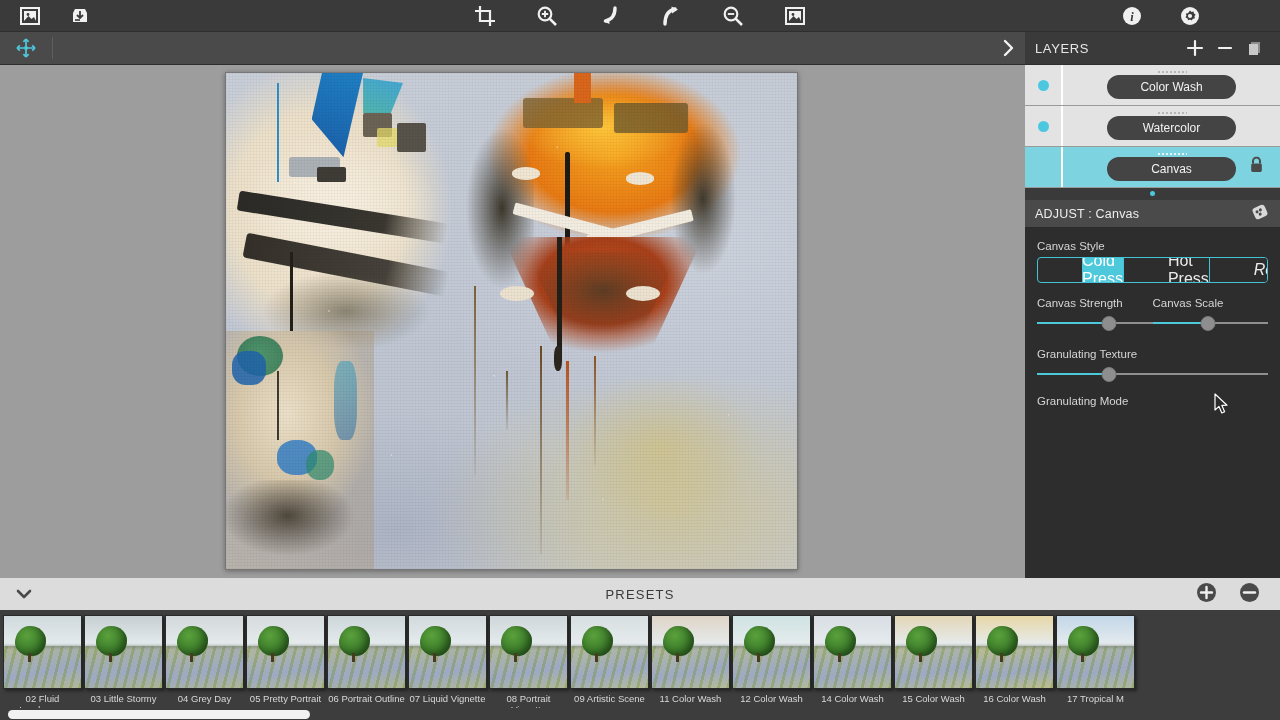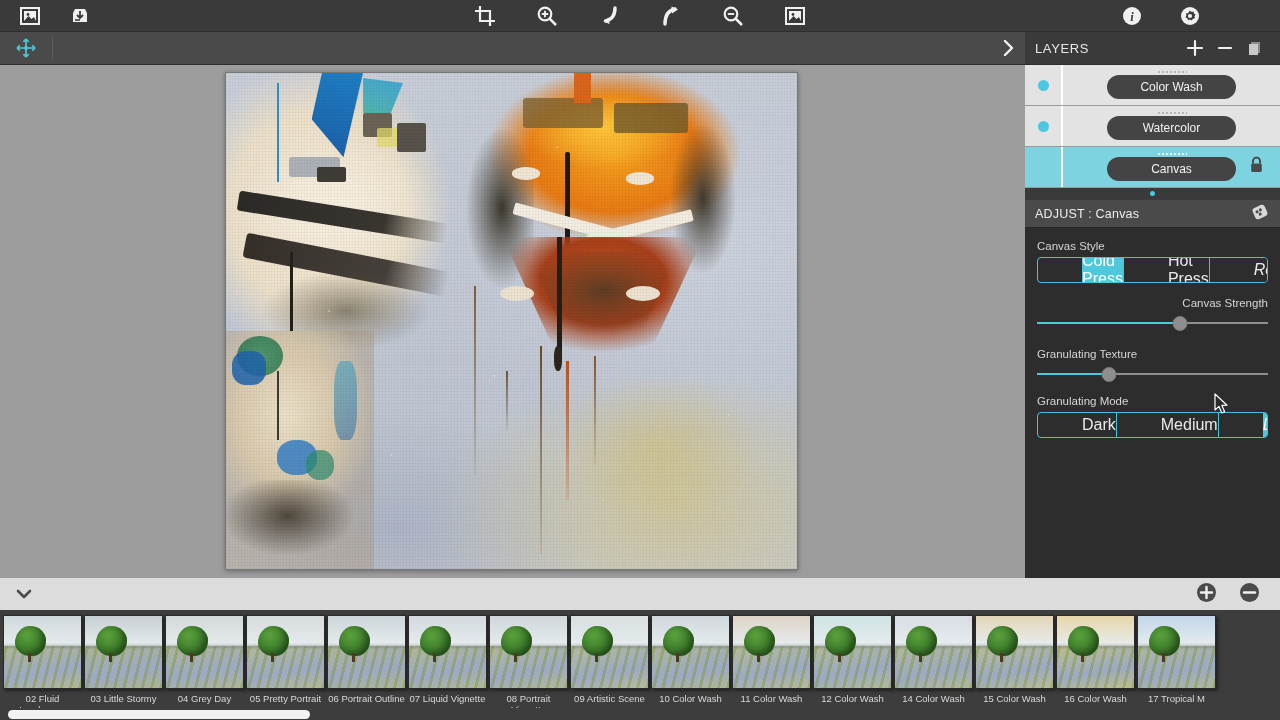--- a/index.html
+++ b/index.html
@@ -135,21 +135,21 @@
     display:flex; width:100%; height:26px; border:1px solid #45c3d6;
     border-radius:4px; overflow:hidden; margin-bottom:14px;
   }
   .seg {
     flex:1; display:flex; align-items:center; justify-content:center;
     font-size:16px; color:#eaeaea; background:#2d2d2d; cursor:pointer;
     border-right:1px solid #45c3d6; position:relative;margin-left:44px;
   }
   .seg:last-child { border-right:none;font-style:italic; }
   .seg.active { background:#4ec9dc; color:#fff; }
-  .slider-row { display:flex; gap:0; margin-bottom:10px;text-align:right; }
+  .slider-row { display:flex; gap:0; margin-bottom:10px; }
   .slider-block { flex:1; }
   .slider-block.full { flex:none; width:100%; }
   .slider-track {
     position:relative; height:18px; display:flex; align-items:center; cursor:pointer;
   }
   .track-bg { position:absolute; left:0; right:0; height:2px; background:#8f8f8f; }
   .track-fill { position:absolute; left:0; height:2px; background:#4ec9dc; }
   .knob {
     position:absolute; width:15px; height:15px; border-radius:50%;
     background:#8e8e8e; border:1px solid #7a7a7a; transform:translateX(-50%); cursor:pointer;
@@ -517,49 +517,53 @@
 
       <div class="slider-row">
         <div class="slider-block">
           <div class="field-label">Canvas Strength</div>
           <div class="slider-track">
             <span class="track-bg"></span>
             <span class="track-fill" id="fill-strength" style="width: 62%;"></span>
             <span class="knob" id="knob-strength" style="left: 62%;"></span>
           </div>
         </div>
+        <div class="slider-block">
+          <div class="field-label">Canvas Scale</div>
+          <div class="slider-track">
+            <span class="track-bg"></span>
+            <span class="track-fill" id="fill-scale" style="width: 48%;"></span>
+            <span class="knob" id="knob-scale" style="left: 48%;"></span>
+          </div>
+        </div>
       </div>
 
       <div class="gap-lbl"></div>
       <div class="slider-block full">
         <div class="field-label">Granulating Texture</div>
         <div class="slider-track">
           <span class="track-bg"></span>
           <span class="track-fill" id="fill-gran" style="width: 31%;"></span>
           <span class="knob" id="knob-gran" style="left: 31%;"></span>
         </div>
       </div>
 
       <div style="height:12px"></div>
       <div class="field-label">Granulating Mode</div>
-      <div class="segmented">
-        <div class="seg">Dark</div>
-        <div class="seg">Medium</div>
-        <div class="seg active">Light</div>
-      </div>
     </div>
   </div>
 
   <div class="presets">
     <div class="presets-head">
       <span style="z-index:2;display:flex;">
         <svg width="20" height="14" viewBox="0 0 20 14">
             <path d="M4 4 L10 10 L16 4" stroke="#4a4a4a" stroke-width="2.6" fill="none" stroke-linecap="round" stroke-linejoin="round"></path>
           </svg>
       </span>
+      <span class="presets-title">PRESETS</span>
       <span class="ph-right">
         <span>
           <svg width="21" height="21" viewBox="0 0 21 21">
               <circle cx="10.5" cy="10.5" r="9.5" fill="#4a4a4a"></circle>
               <path d="M10.5 5 V16 M5 10.5 H16" stroke="#f0f0f0" stroke-width="2.4" stroke-linecap="round"></path>
             </svg>
         </span>
         <span>
           <svg width="21" height="21" viewBox="0 0 21 21">
               <circle cx="10.5" cy="10.5" r="9.5" fill="#4a4a4a"></circle>
@@ -653,31 +657,20 @@
             <span class="th-field" style="background: linear-gradient(170deg, rgb(184, 192, 144), rgb(154, 168, 194) 60%, rgb(184, 192, 144));"></span>
             <span class="th-rows"></span>
             <span class="th-horizon"></span>
             <span class="th-tree"></span>
             <span class="th-trunk"></span>
           </div>
           <div class="preset-label">09 Artistic Scene</div>
         </div>
         <div class="preset">
           <div class="thumb">
-            <span class="th-sky" style="background: linear-gradient(rgb(207, 216, 220), rgb(230, 236, 238));"></span>
-            <span class="th-field" style="background: linear-gradient(170deg, rgb(178, 186, 136), rgb(154, 168, 194) 60%, rgb(178, 186, 136));"></span>
-            <span class="th-rows"></span>
-            <span class="th-horizon"></span>
-            <span class="th-tree"></span>
-            <span class="th-trunk"></span>
-          </div>
-          <div class="preset-label">10 Color Wash</div>
-        </div>
-        <div class="preset">
-          <div class="thumb">
             <span class="th-sky" style="background: linear-gradient(rgb(222, 212, 198), rgb(230, 236, 238));"></span>
             <span class="th-field" style="background: linear-gradient(170deg, rgb(185, 192, 140), rgb(154, 168, 194) 60%, rgb(185, 192, 140));"></span>
             <span class="th-rows"></span>
             <span class="th-horizon"></span>
             <span class="th-tree"></span>
             <span class="th-trunk"></span>
           </div>
           <div class="preset-label">11 Color Wash</div>
         </div>
         <div class="preset">

